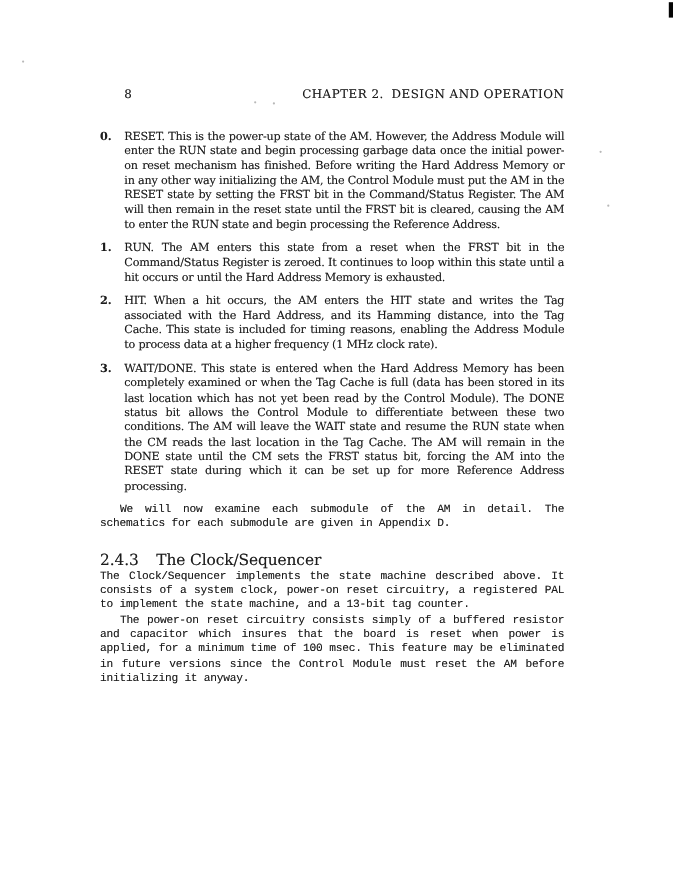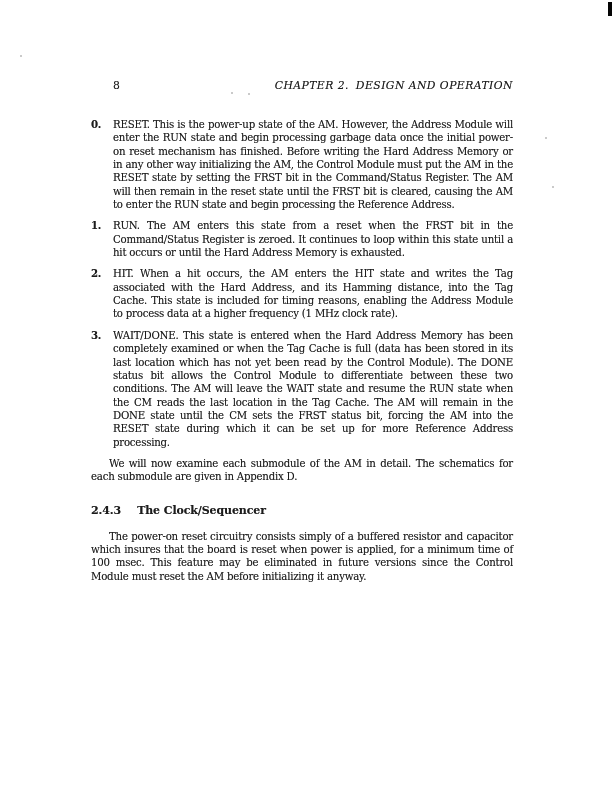--- a/index.html
+++ b/index.html
@@ -25,47 +25,45 @@
   .header-row {
     display: flex;
     justify-content: space-between;
     align-items: baseline;
     font-size: 10.8px;
     line-height: 13px;
     letter-spacing: 0.1px;
   }
   .page-num { padding-left: 22px; }
   .chapter-title {
-    font-style: italic;
     letter-spacing: 0.45px;
     white-space: nowrap;
   }
   .chapter-title .chap-name { margin-left: 7px; }
   .state-list { margin-top: 26px; }
   .item {
     position: relative;
     padding-left: 22px;
     text-align: justify;
     margin-bottom: 8px;
   }
   .item-label {
     position: absolute;
     left: 0;
     top: 0;
     font-weight: bold;
   }
   .term { font-weight: normal; }
-  .para { text-align: justify; }
+  .para { text-align: justify; font-family: Liberation Mono, monospace; }
   .para.indent { text-indent: 18px; }
   .section-heading {
     margin-top: 19px;
-    margin-bottom: 12px;
-    font-size: 11px;
+    font-size: 14px;
     line-height: 15px;
-    font-weight: bold;
+    font-weight: normal;
     letter-spacing: -0.1px;
   }
   .section-heading .sec-title { margin-left: 16px; }
   .artifact-bar {
     position: absolute;
     right: 0;
     top: 2px;
     width: 4px;
     height: 14px;
     background: #050505;
@@ -124,16 +122,17 @@
       </div>
 
     </div>
 
     <div class="para indent">We will now examine each submodule of the AM in detail. The schematics for each submodule are given in Appendix D.</div>
 
     <div class="section-heading">
       <span>2.4.3</span><span class="sec-title">The Clock/Sequencer</span>
     </div>
 
+    <div class="para">The Clock/Sequencer implements the state machine described above. It consists of a system clock, power-on reset circuitry, a registered PAL to implement the state machine, and a 13-bit tag counter.</div>
     <div class="para indent">The power-on reset circuitry consists simply of a buffered resistor and capacitor which insures that the board is reset when power is applied, for a minimum time of 100 msec. This feature may be eliminated in future versions since the Control Module must reset the AM before initializing it anyway.</div>
 
   </div>
 </div>
 
 </body></html>

